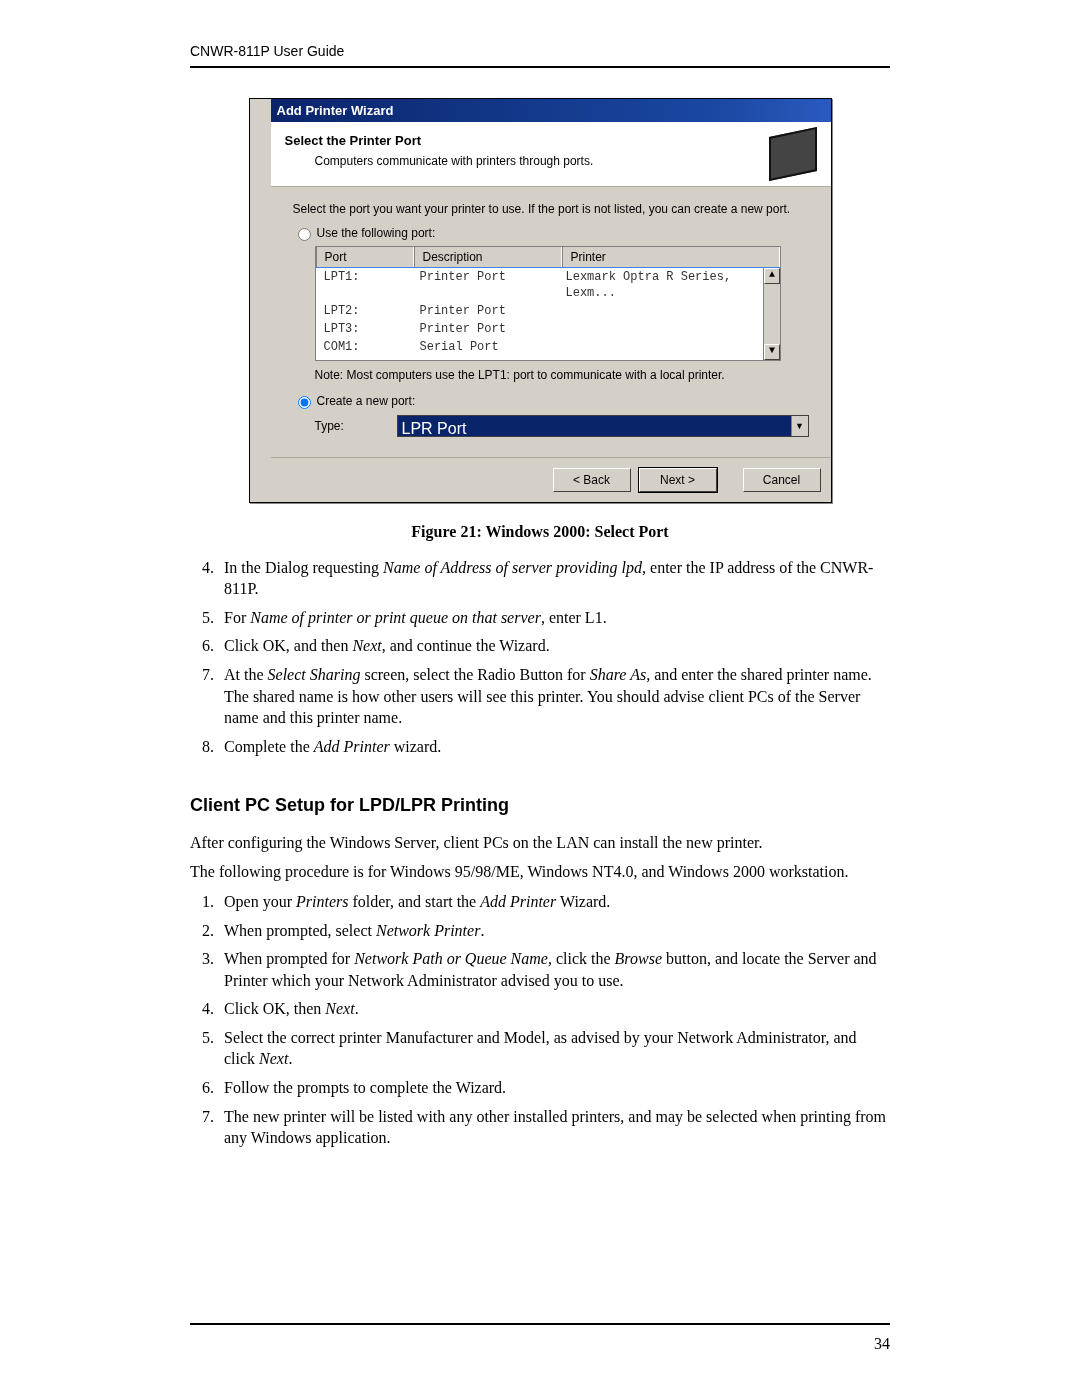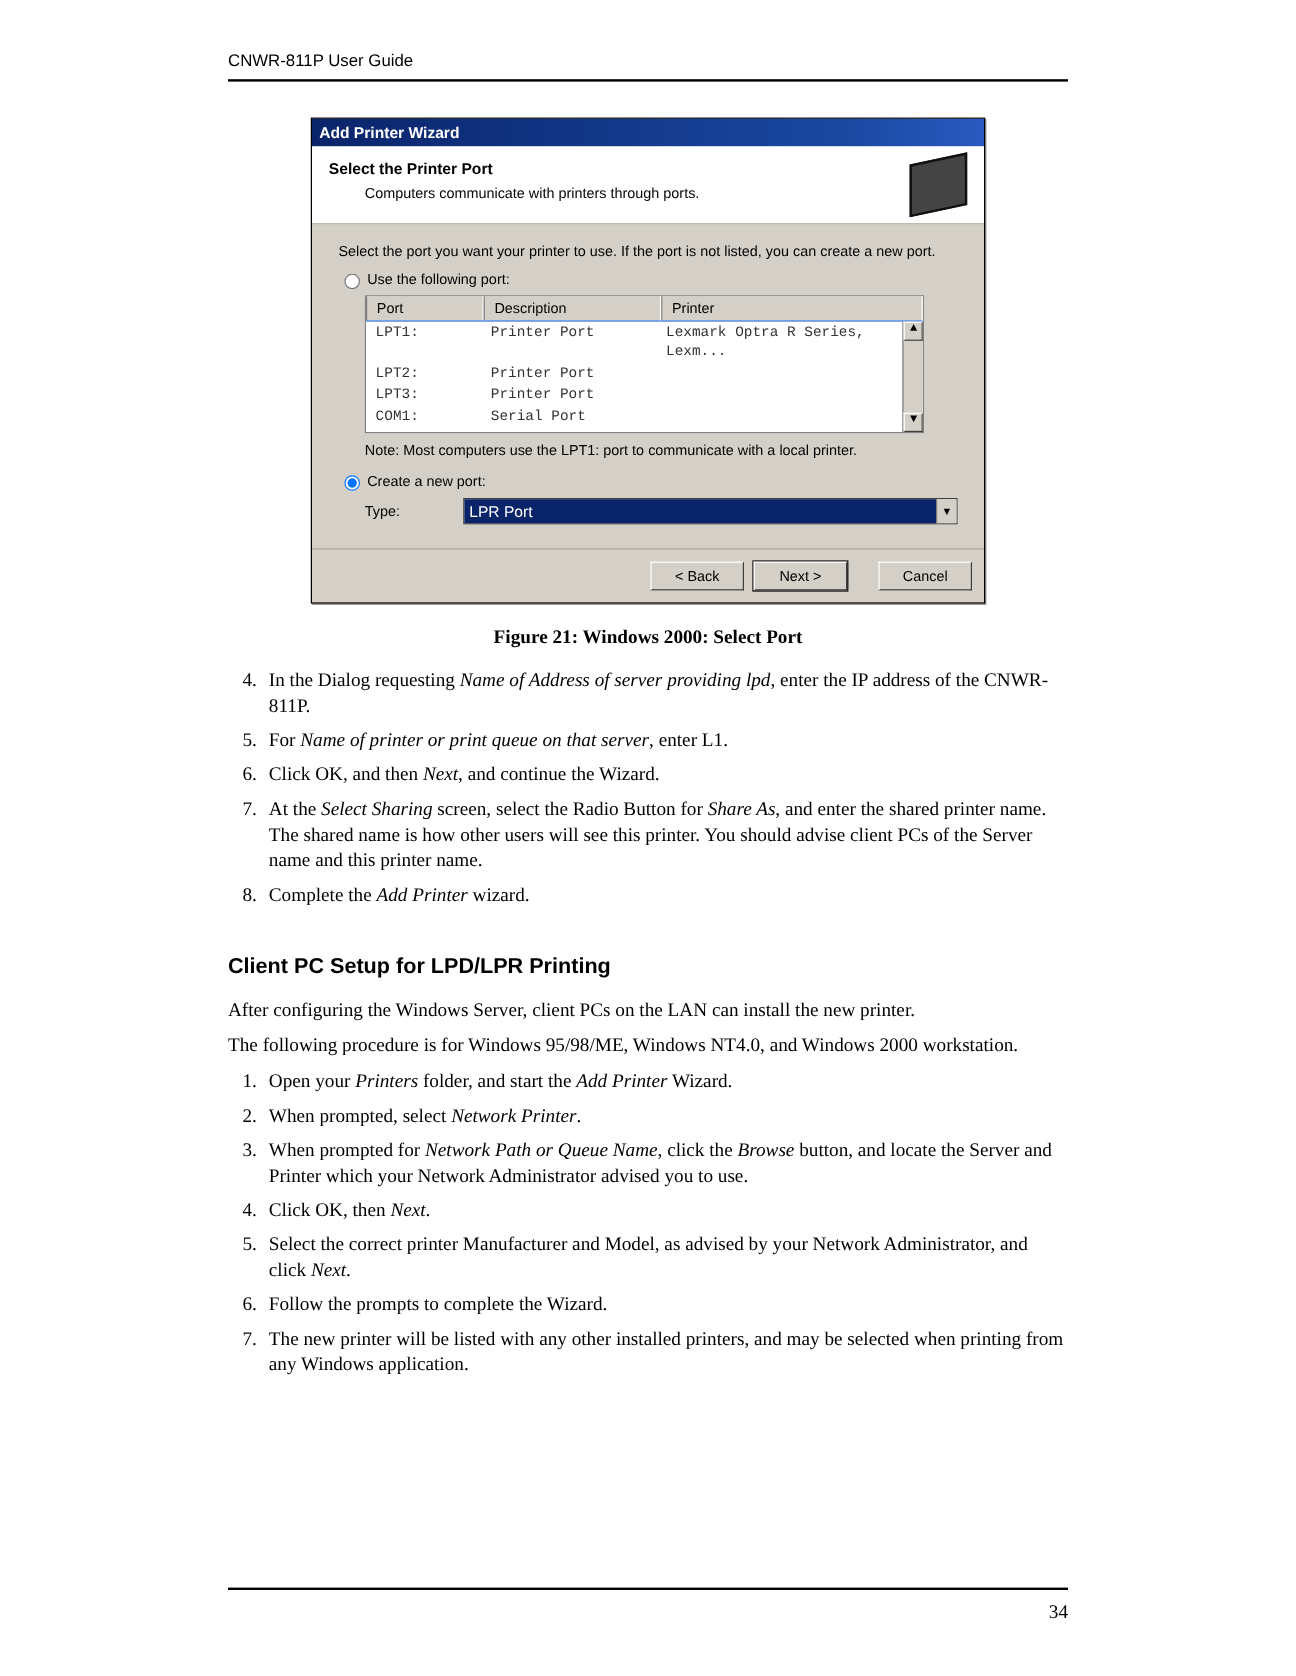--- a/index.html
+++ b/index.html
@@ -33,20 +33,21 @@
     }
     .wizard-window {
       width: 560px;
       margin: 0 auto 18px auto;
       border: 1px solid #000;
       background: #d4d0c8;
       font-family: Tahoma, Arial, sans-serif;
       font-size: 12px;
       color: #000;
       box-shadow: 1px 1px 0 #888;
+      padding-left: 21px;
     }
     .titlebar {
       background: linear-gradient(90deg, #0a246a 0%, #1a48a2 80%, #2a5ac0 100%);
       color: #fff;
       font-weight: bold;
       padding: 3px 6px;
       font-size: 13px;
     }
     .header-band {
       background: #ece9d8;
@@ -161,21 +162,21 @@
       display: flex;
       border: 1px solid #404040;
       background: #fff;
       height: 20px;
     }
     .dropdown .dd-value {
       flex: 1;
       background: #0a246a;
       color: #fff;
       padding: 2px 4px;
-      font-size: 13px;
+      font-size: 16px;
     }
     .dropdown .dd-btn {
       width: 16px;
       background: #d4d0c8;
       border-left: 1px solid #808080;
       display: flex;
       align-items: center;
       justify-content: center;
       font-size: 9px;
     }

